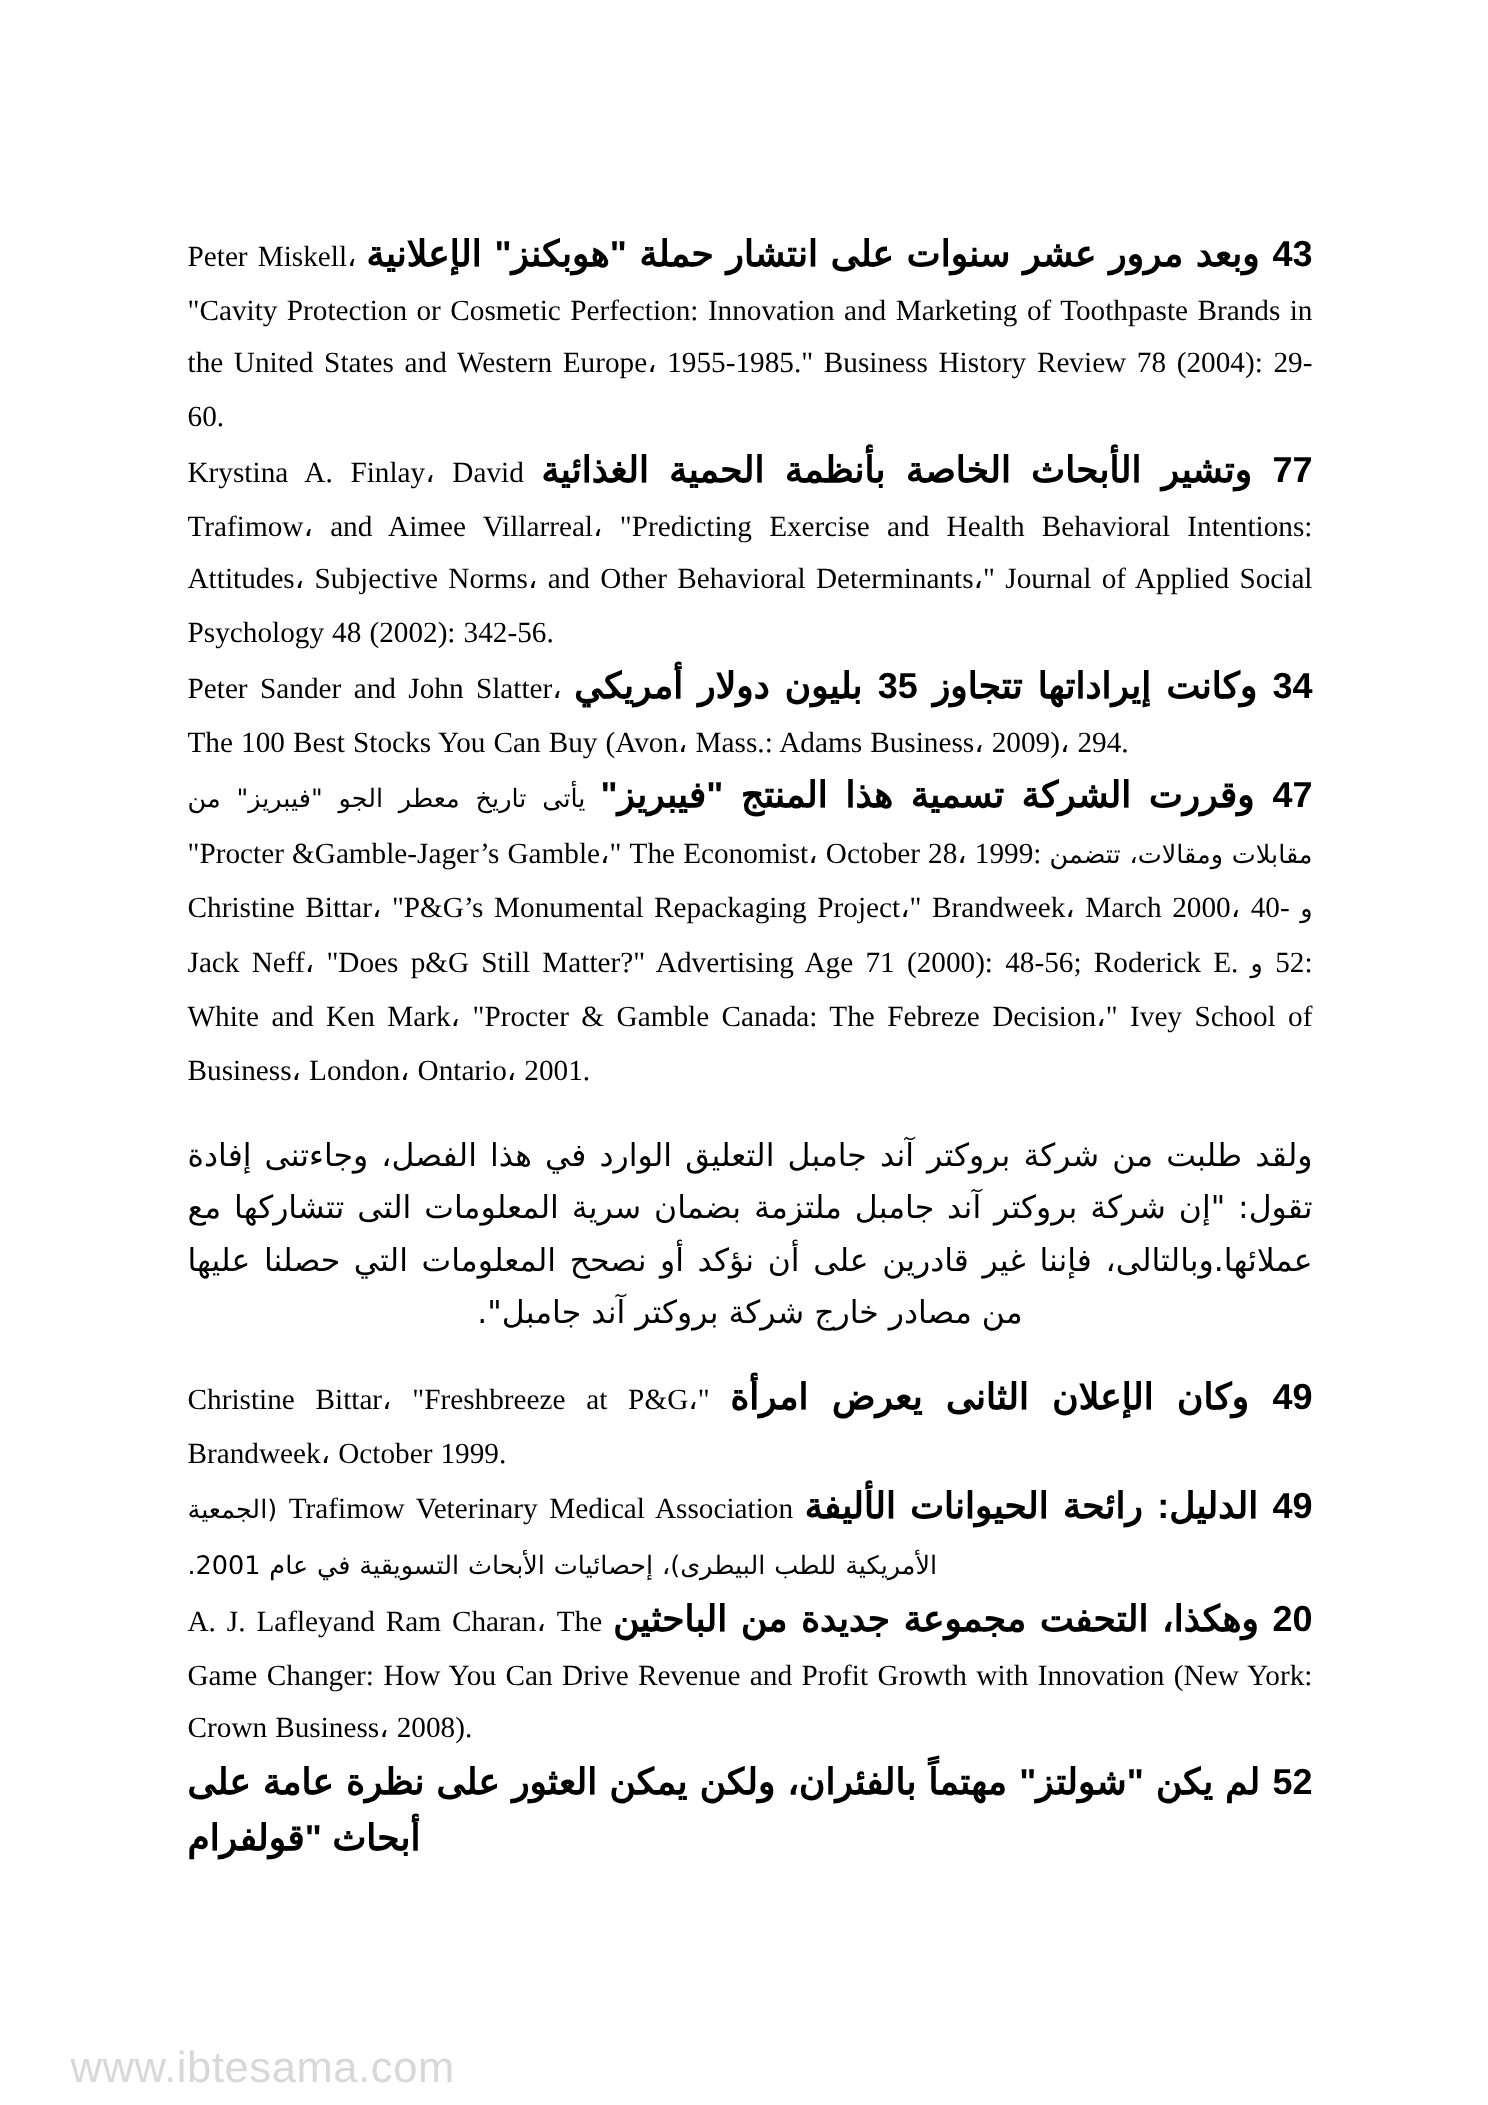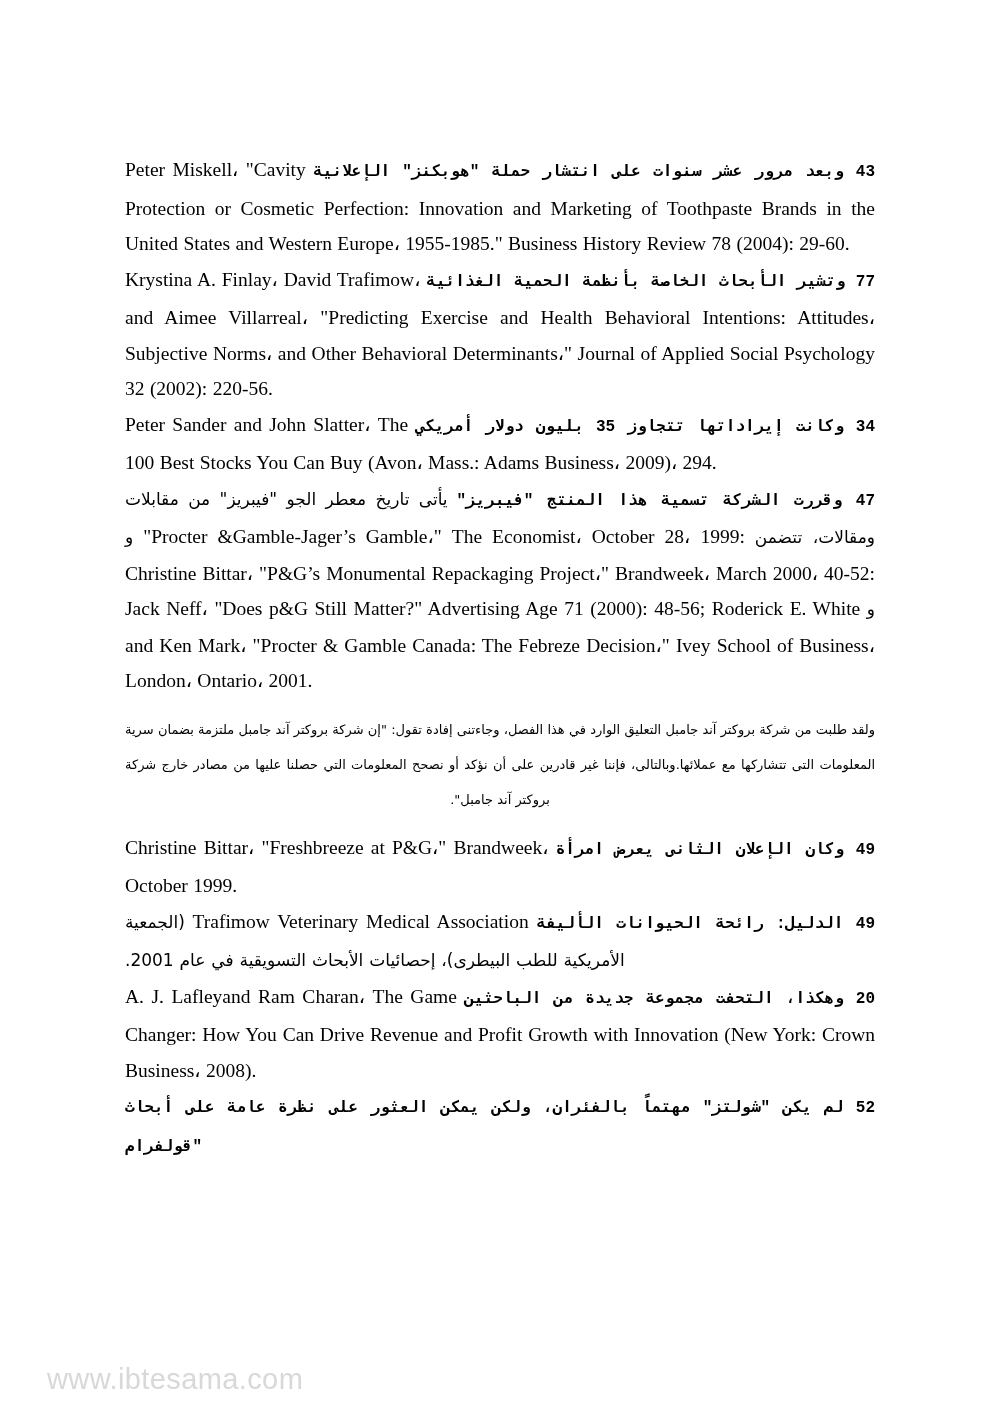--- a/index.html
+++ b/index.html
@@ -27,43 +27,43 @@
     text-align: justify;
     text-align-last: left;
     font-size: 19.5px;
     line-height: 35.5px;
     color: #000000;
     margin: 0 0 0 0;
     word-spacing: 0.5px;
     unicode-bidi: isolate;
   }
   .note .ar {
-    font-family: Liberation Mono, monospace;
+    font-family: Liberation Sans, sans-serif;
     font-weight: 700;
-    font-size: 16px;
+    font-size: 24px;
     letter-spacing: -0.2px;
   }
   .note .ar-plain {
     font-family: "DejaVu Sans", "Liberation Sans", sans-serif;
     font-weight: 400;
     font-size: 17px;
   }
   .note .en {
     font-family: "Liberation Serif", "DejaVu Serif", serif;
     font-weight: 400;
     direction: ltr;
     unicode-bidi: embed;
   }
   .para-ar {
     direction: rtl;
     text-align: justify;
     text-align-last: right;
     font-family: "DejaVu Sans", "Liberation Sans", sans-serif;
     font-weight: 400;
-    font-size: 13px;
+    font-size: 21px;
     line-height: 35px;
     color: #000000;
   }
   .para-ar.centered-last {
     text-align-last: center;
   }
   .watermark {
     position: absolute;
     left: 47px;
     top: 1363px;
@@ -83,21 +83,21 @@
   <div class="content">
 
     <p class="note">
       <span class="ar">43 وبعد مرور عشر سنوات على انتشار حملة "هوبكنز" الإعلانية</span>
       <span class="en">Peter Miskell، "Cavity Protection or Cosmetic Perfection: Innovation and Marketing of Toothpaste Brands in the United States and Western Europe، 1955-1985." Business History Review 78 (2004): 29-60.</span>
     </p>
 
 
     <p class="note">
       <span class="ar">77 وتشير الأبحاث الخاصة بأنظمة الحمية الغذائية</span>
-      <span class="en">Krystina A. Finlay، David Trafimow، and Aimee Villarreal، "Predicting Exercise and Health Behavioral Intentions: Attitudes، Subjective Norms، and Other Behavioral Determinants،" Journal of Applied Social Psychology 32 (2002): 220-56.</span>
+      <span class="en">Krystina A. Finlay، David Trafimow، and Aimee Villarreal، "Predicting Exercise and Health Behavioral Intentions: Attitudes، Subjective Norms، and Other Behavioral Determinants،" Journal of Applied Social Psychology 48 (2002): 342-56.</span>
     </p>
 
 
     <p class="note">
       <span class="ar">34 وكانت إيراداتها تتجاوز 35 بليون دولار أمريكي</span>
       <span class="en">Peter Sander and John Slatter، The 100 Best Stocks You Can Buy (Avon، Mass.: Adams Business، 2009)، 294.</span>
     </p>
 
     <p class="note">
       <span class="ar">47 وقررت الشركة تسمية هذا المنتج "فيبريز"</span>

